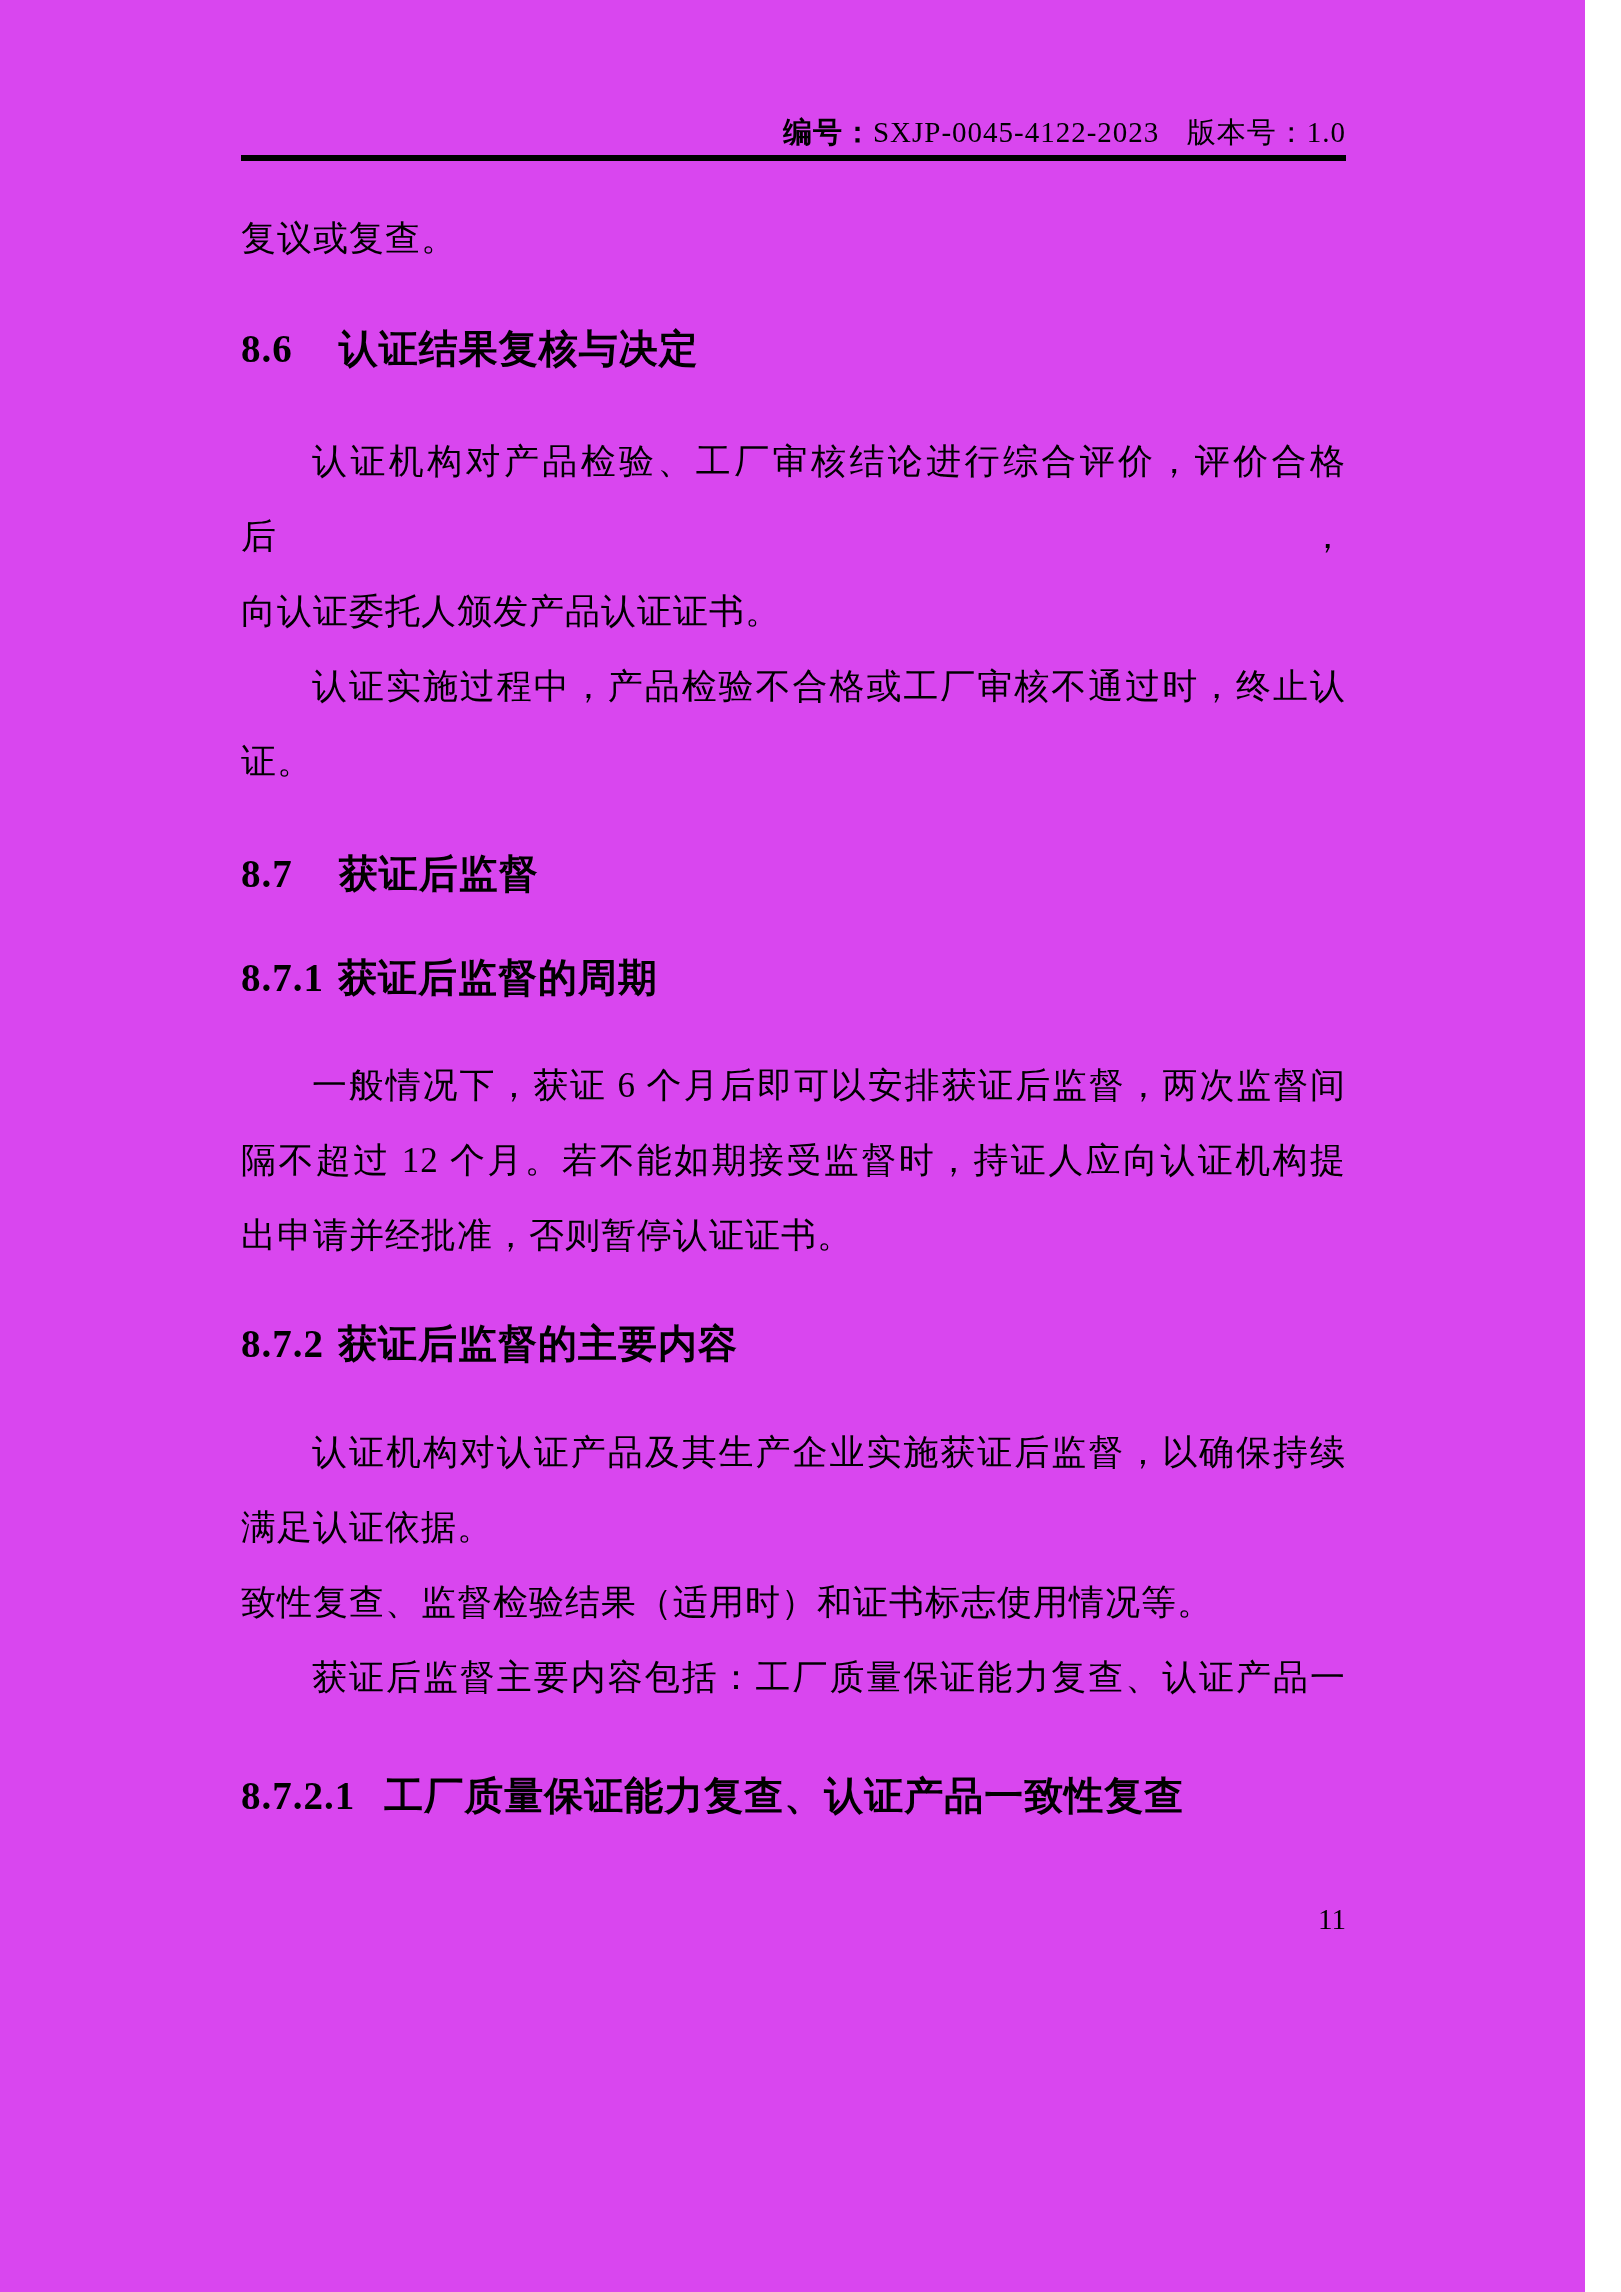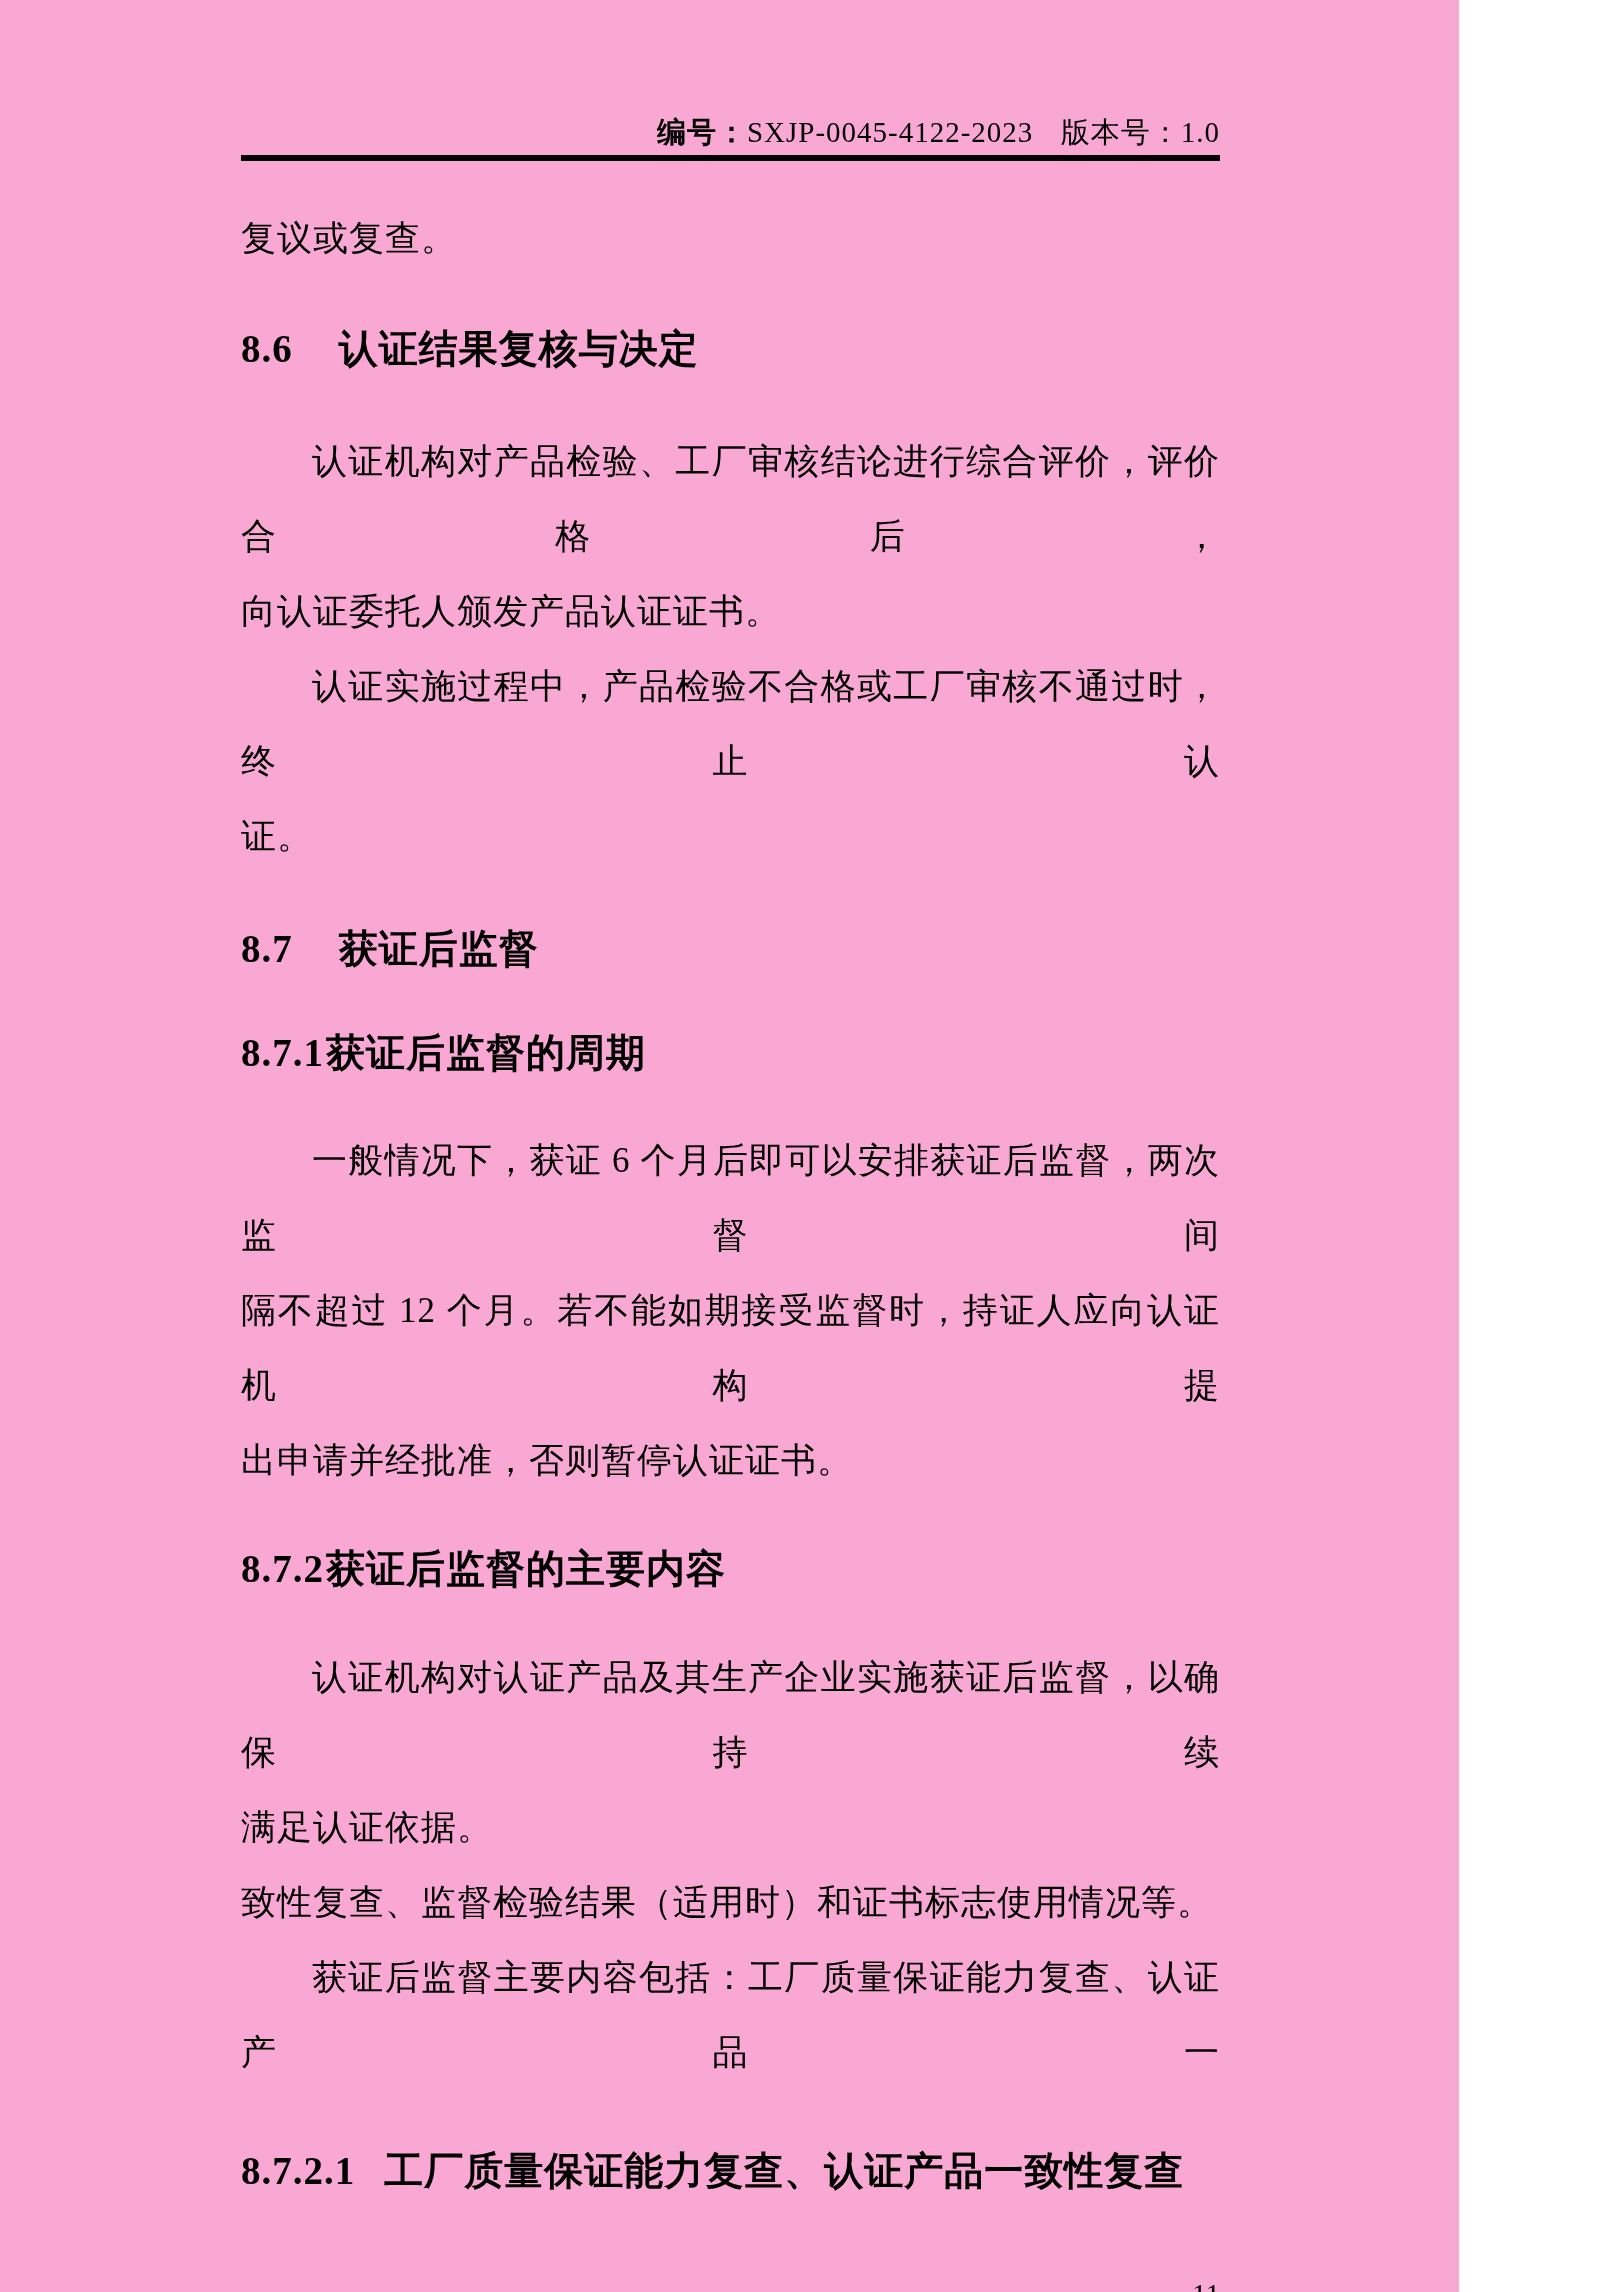--- a/index.html
+++ b/index.html
@@ -1,20 +1,20 @@
 <!DOCTYPE html>
 <html><head>
 <meta charset="utf-8">
 <style>
   * { margin:0; padding:0; box-sizing:border-box; }
   html,body { background:#ffffff; }
   .page {
     position:relative;
-    width:1459px; height:2293px;
-    background:#f9a8d4;
+    width:1585px; height:2293px;
+    background:#d946ef;
     color:#000000;
     font-family:"Liberation Serif","DejaVu Serif",serif;
     padding:115px 239px 0 241px;
     overflow:hidden;
   }
   
   .hdr {
     text-align:right;
     font-size:29px;
     line-height:35px;
@@ -45,21 +45,21 @@
   .hd {
     font-size:39px;
     font-weight:bold;
     line-height:75px;
     letter-spacing:1px;
     white-space:nowrap;
   }
   .hd .num { display:inline-block; }
   .gap-wide   { margin-right:46px;text-align:center; }
   .gap-mid    { margin-right:29px; }
-  .gap-narrow { margin-right:2px; }
+  .gap-narrow { margin-right:14px; }
   
   .mt-h86   { margin-top:35px; margin-bottom:38px; }
   .mt-h87   { margin-top:37px; margin-bottom:0; }
   .mt-h871  { margin-top:29px; margin-bottom:33px; }
   .mt-h872  { margin-top:33px; margin-bottom:34px; }
   .mt-h8721 { margin-top:43px; margin-bottom:30px; }
   
   .pagenum {
     margin-top:69px;
     text-align:right;

